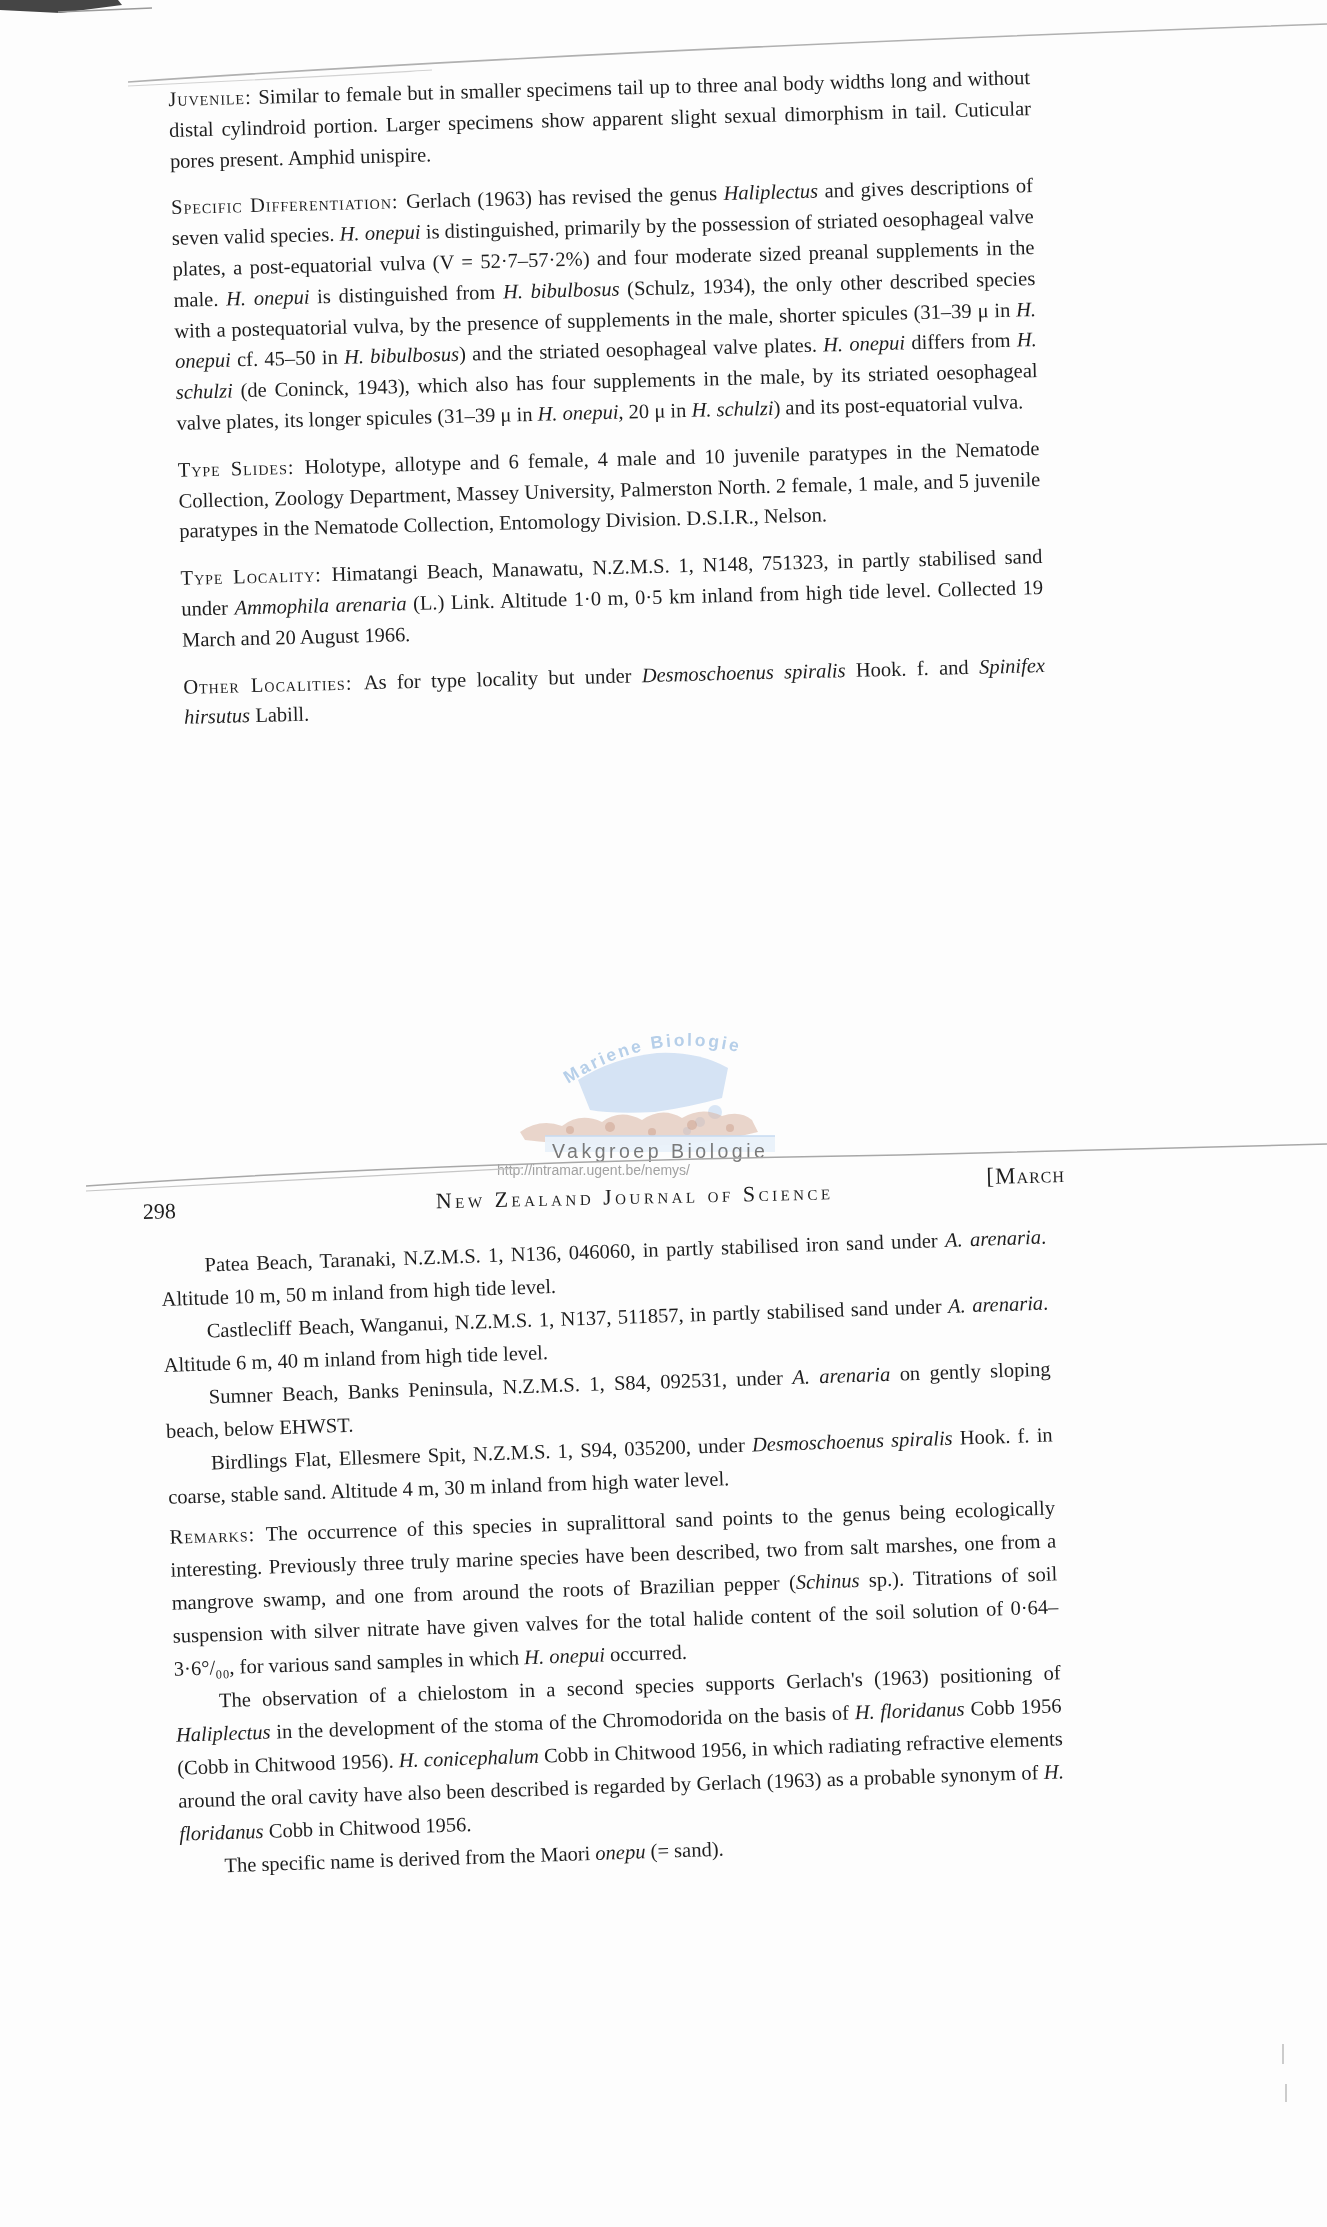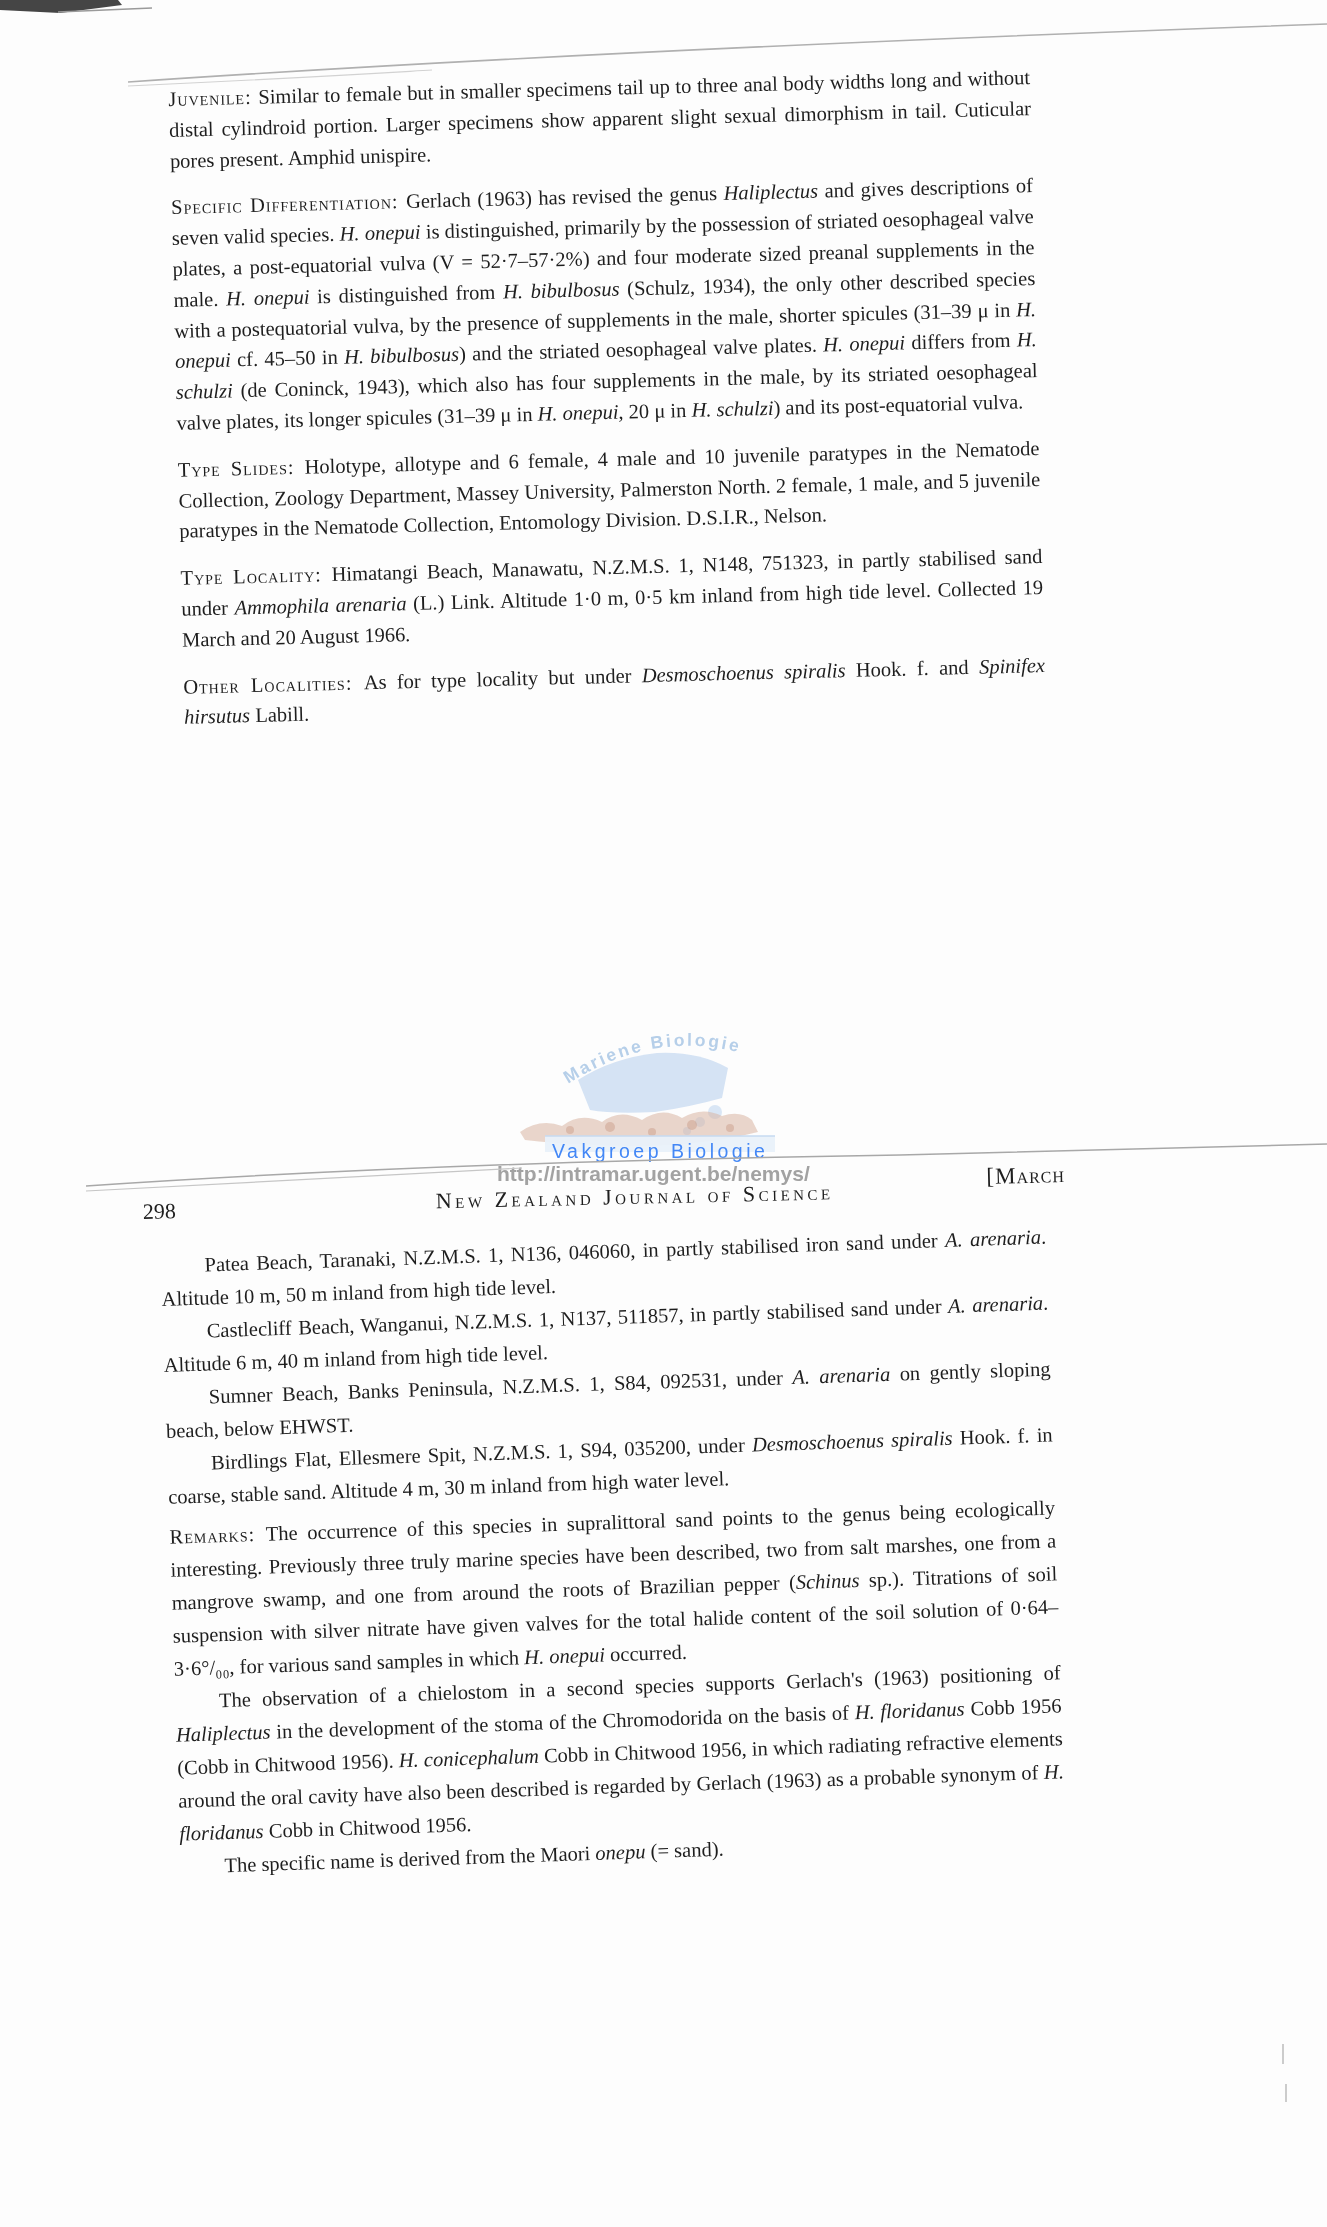--- a/index.html
+++ b/index.html
@@ -30,25 +30,25 @@
   }
   .jh-num{position:absolute;left:0;top:29px;font-size:22px;}
   .jh-title{position:absolute;left:293px;top:25px;font-size:22px;font-variant:small-caps;letter-spacing:3.5px;white-space:nowrap;}
   .jh-month{position:absolute;left:844px;top:13px;font-size:23px;font-variant:small-caps;letter-spacing:1px;white-space:nowrap;}
   
   .watermark{position:absolute;left:480px;top:1012px;width:400px;height:200px;}
   .wm-logo{position:absolute;left:60px;top:8px;overflow:visible;}
   .wm-vakgroep{
     position:absolute;left:72px;top:128px;
     font-family:"Liberation Sans",sans-serif;font-size:19.5px;font-weight:500;
-    color:#3b82f6;letter-spacing:3.5px;white-space:nowrap;opacity:.95;
+    color:#737373;letter-spacing:3.5px;white-space:nowrap;opacity:.95;
   }
   .wm-url{
     position:absolute;left:17px;top:150px;
-    font-family:"Liberation Sans",sans-serif;font-size:21px;font-weight:bold;
+    font-family:"Liberation Sans",sans-serif;font-size:14px;font-weight:normal;
     color:#a2a2a2;letter-spacing:0px;white-space:nowrap;
   }
   
   .artifacts{position:absolute;left:0;top:0;width:1327px;height:2227px;pointer-events:none;z-index:5;}
 </style>
 </head>
 <body>
 
 <div class="page">
 

